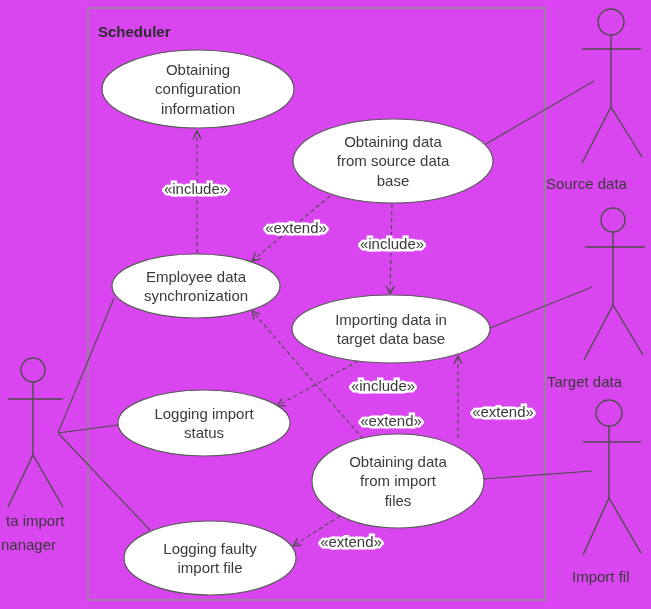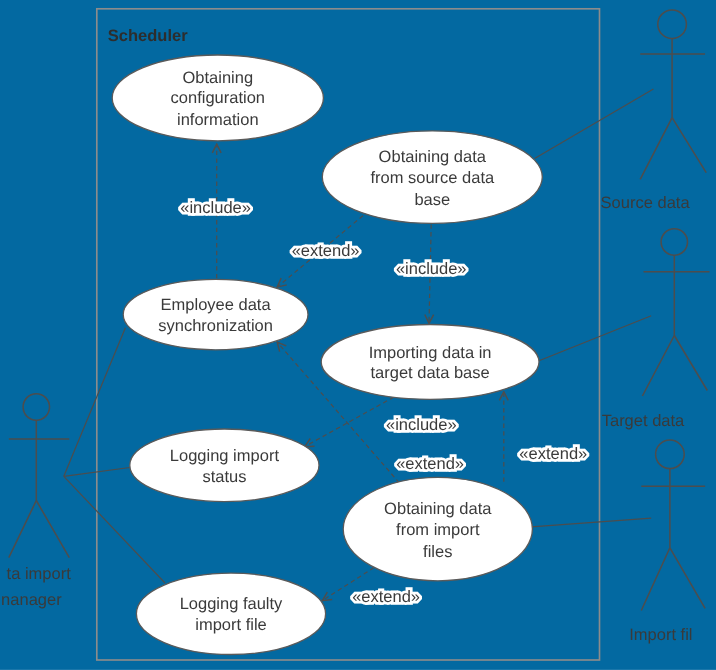--- a/index.html
+++ b/index.html
@@ -1,20 +1,20 @@
 <!DOCTYPE html>
 <html><head>
 <meta charset="utf-8">
 <style>
   html, body { margin: 0; padding: 0; background: #ffffff; }
   .canvas {
     position: relative;
     width: 651px;
     height: 609px;
-    background: #0369a1;
+    background: #d946ef;
     overflow: hidden;
     font-family: "Liberation Sans", sans-serif;
   }
   svg text {
     font-family: "Liberation Sans", sans-serif;
     fill: #3a3a3a;
   }
   .sys-label   { font-size: 15px; font-weight: bold; fill: #2d2d2d; }
   .uc-text     { font-size: 15px; text-anchor: middle; }
   .stereo      { font-size: 15px; text-anchor: middle; paint-order: stroke; stroke: #ffffff; stroke-width: 5px; }

